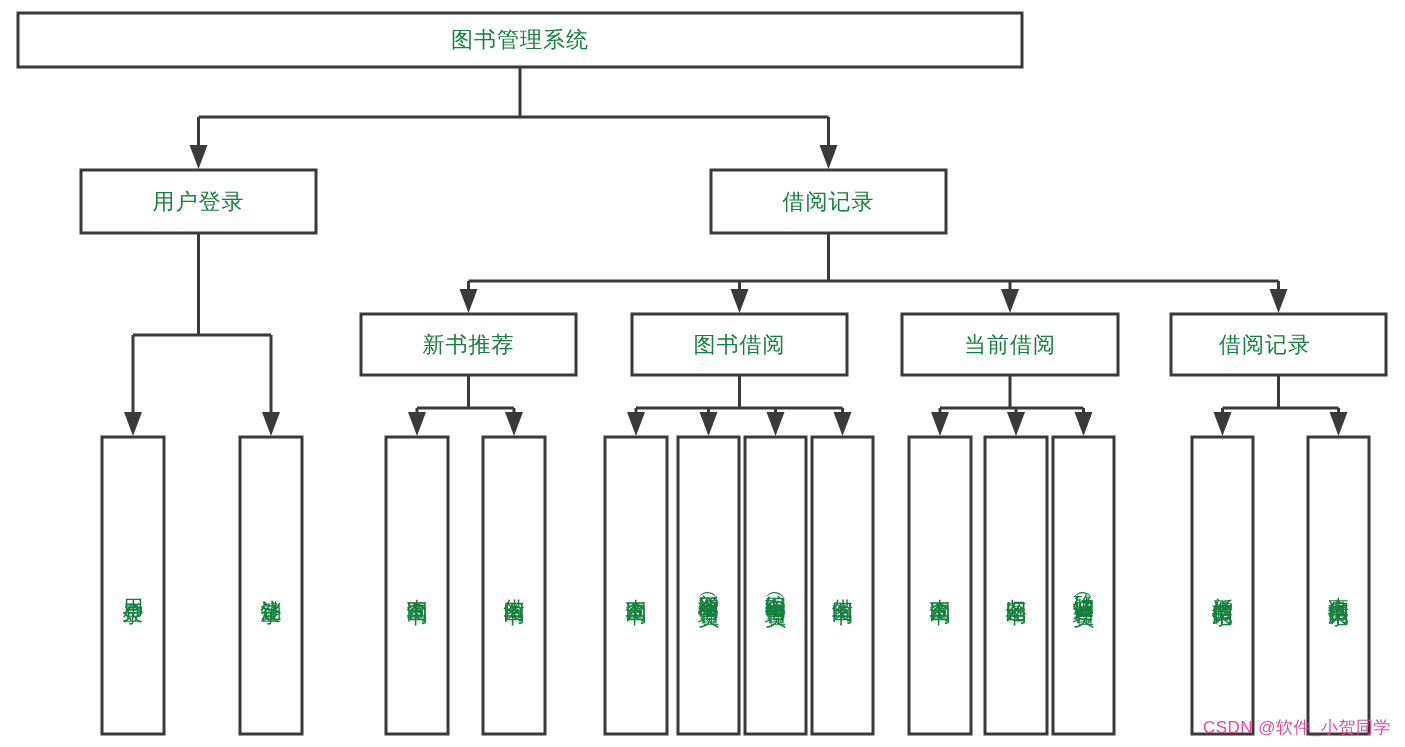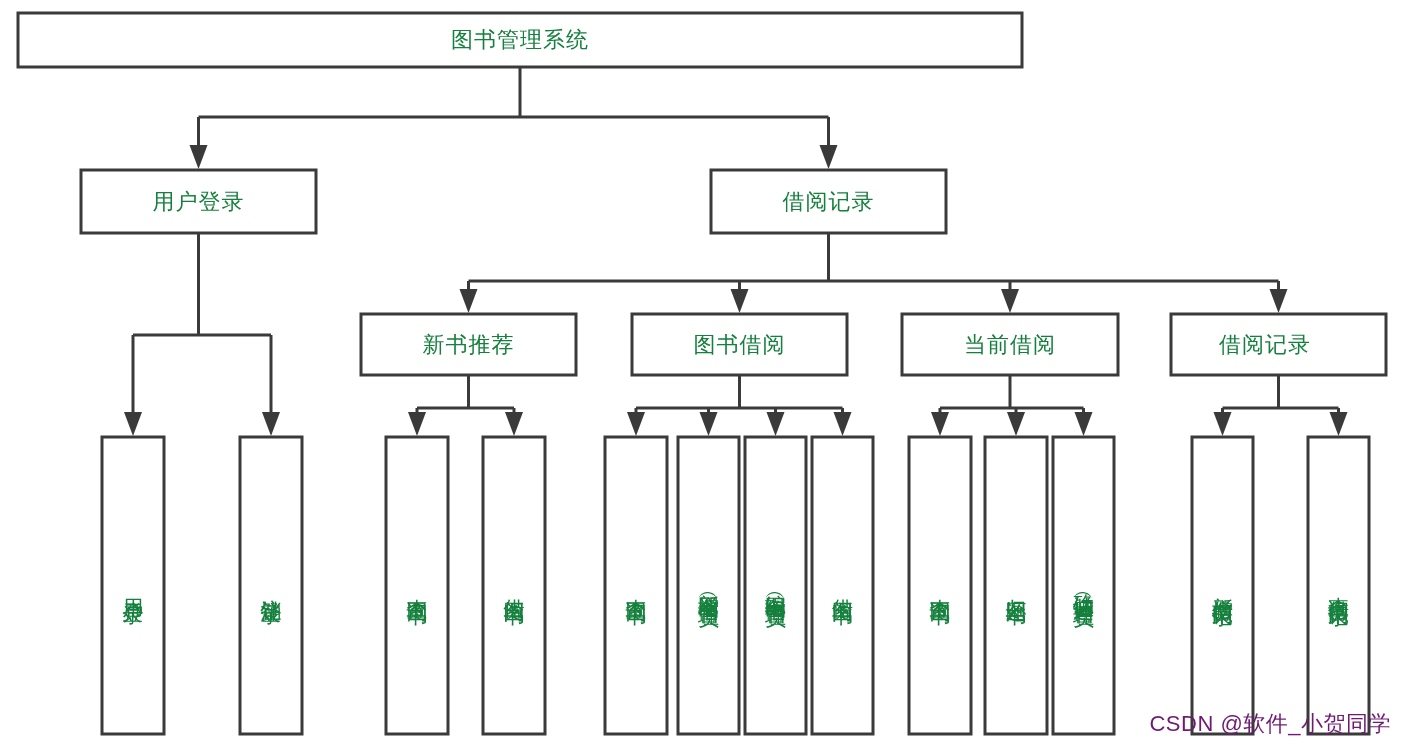--- a/index.html
+++ b/index.html
@@ -55,22 +55,22 @@
     writing-mode: vertical-rl;
     text-orientation: upright;
     font-size: 21px;
     letter-spacing: 2px;
     line-height: 1.05;
   }
   .watermark {
     position: absolute;
     right: 14px;
     bottom: 8px;
-    font-size: 22px;
-    color: #701a75;
+    font-size: 17px;
+    color: #ec4899;
     letter-spacing: 0.5px;
     white-space: nowrap;
   }
 </style>
 </head>
 <body>
 
 <div id="diagram-root">
 
   <svg class="flow" viewBox="0 0 1405 747">

